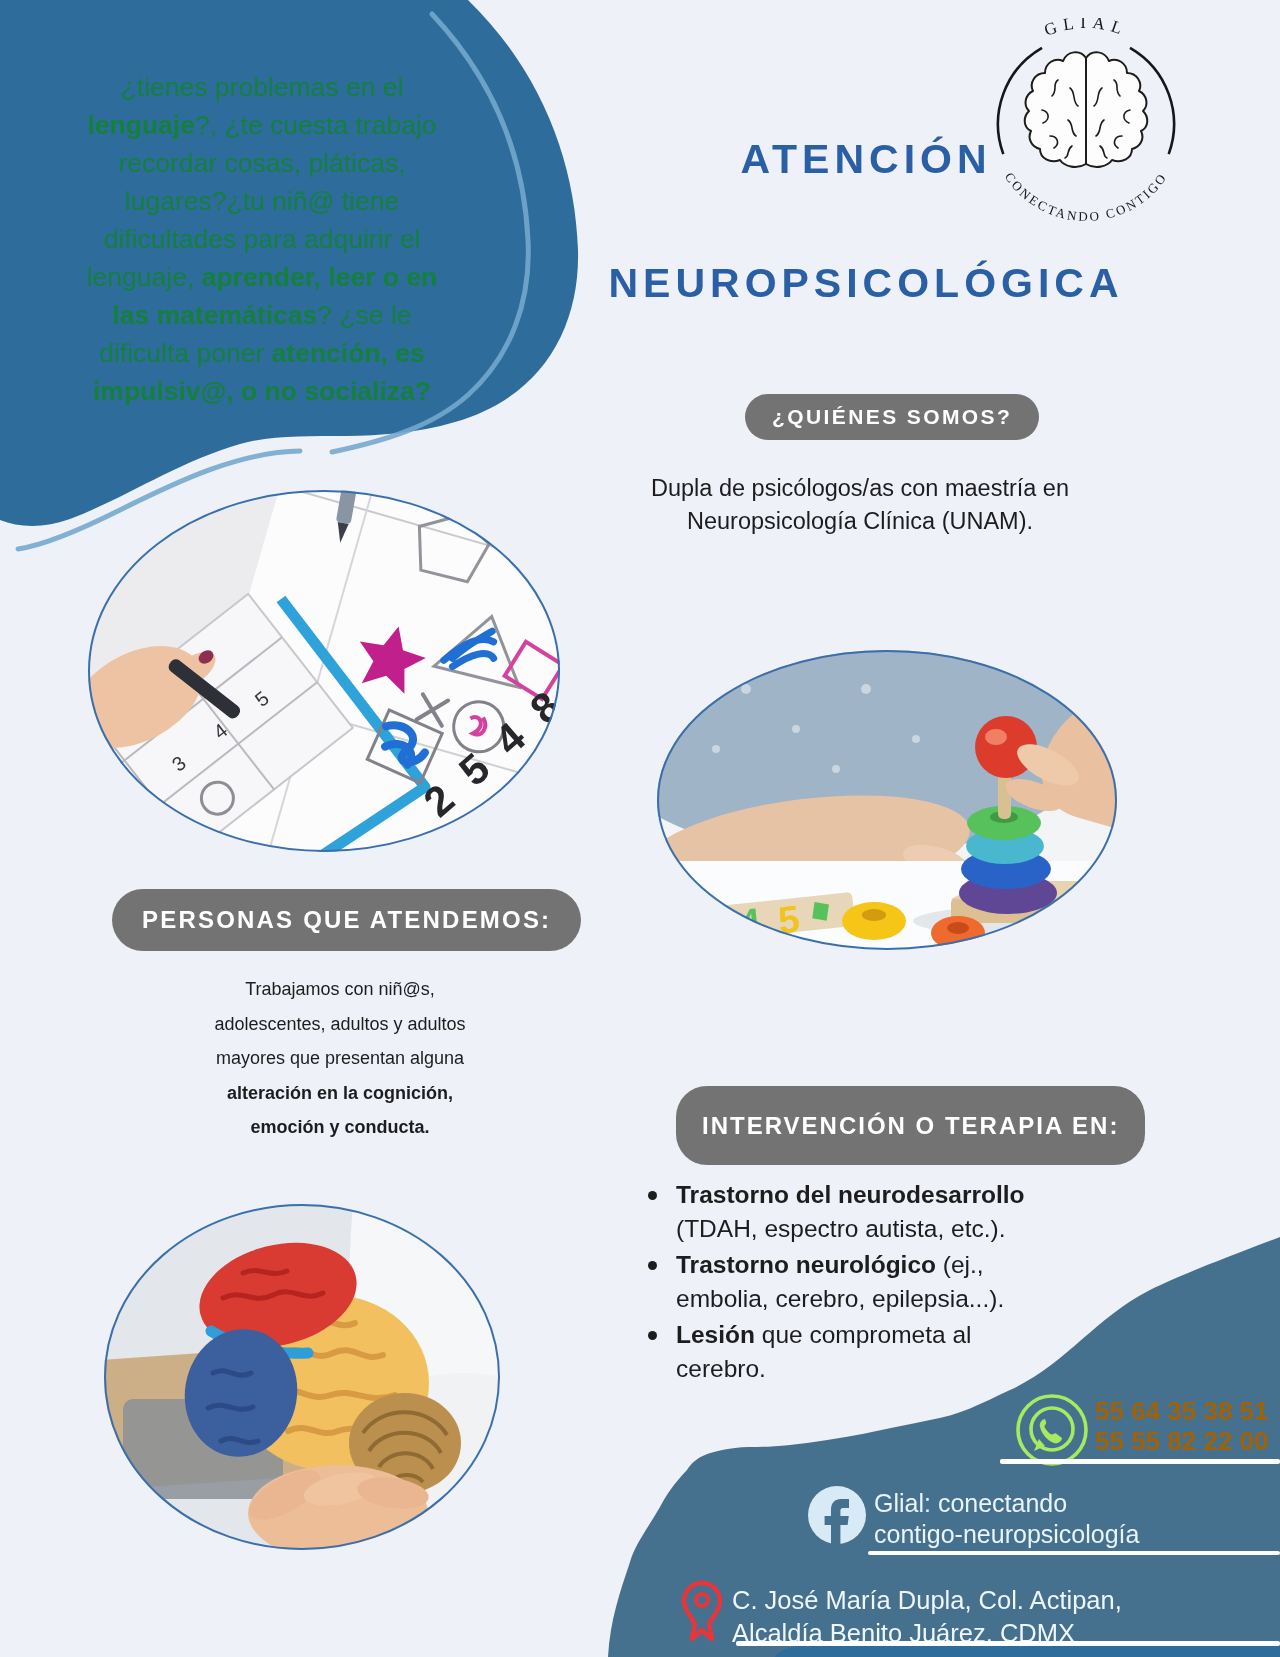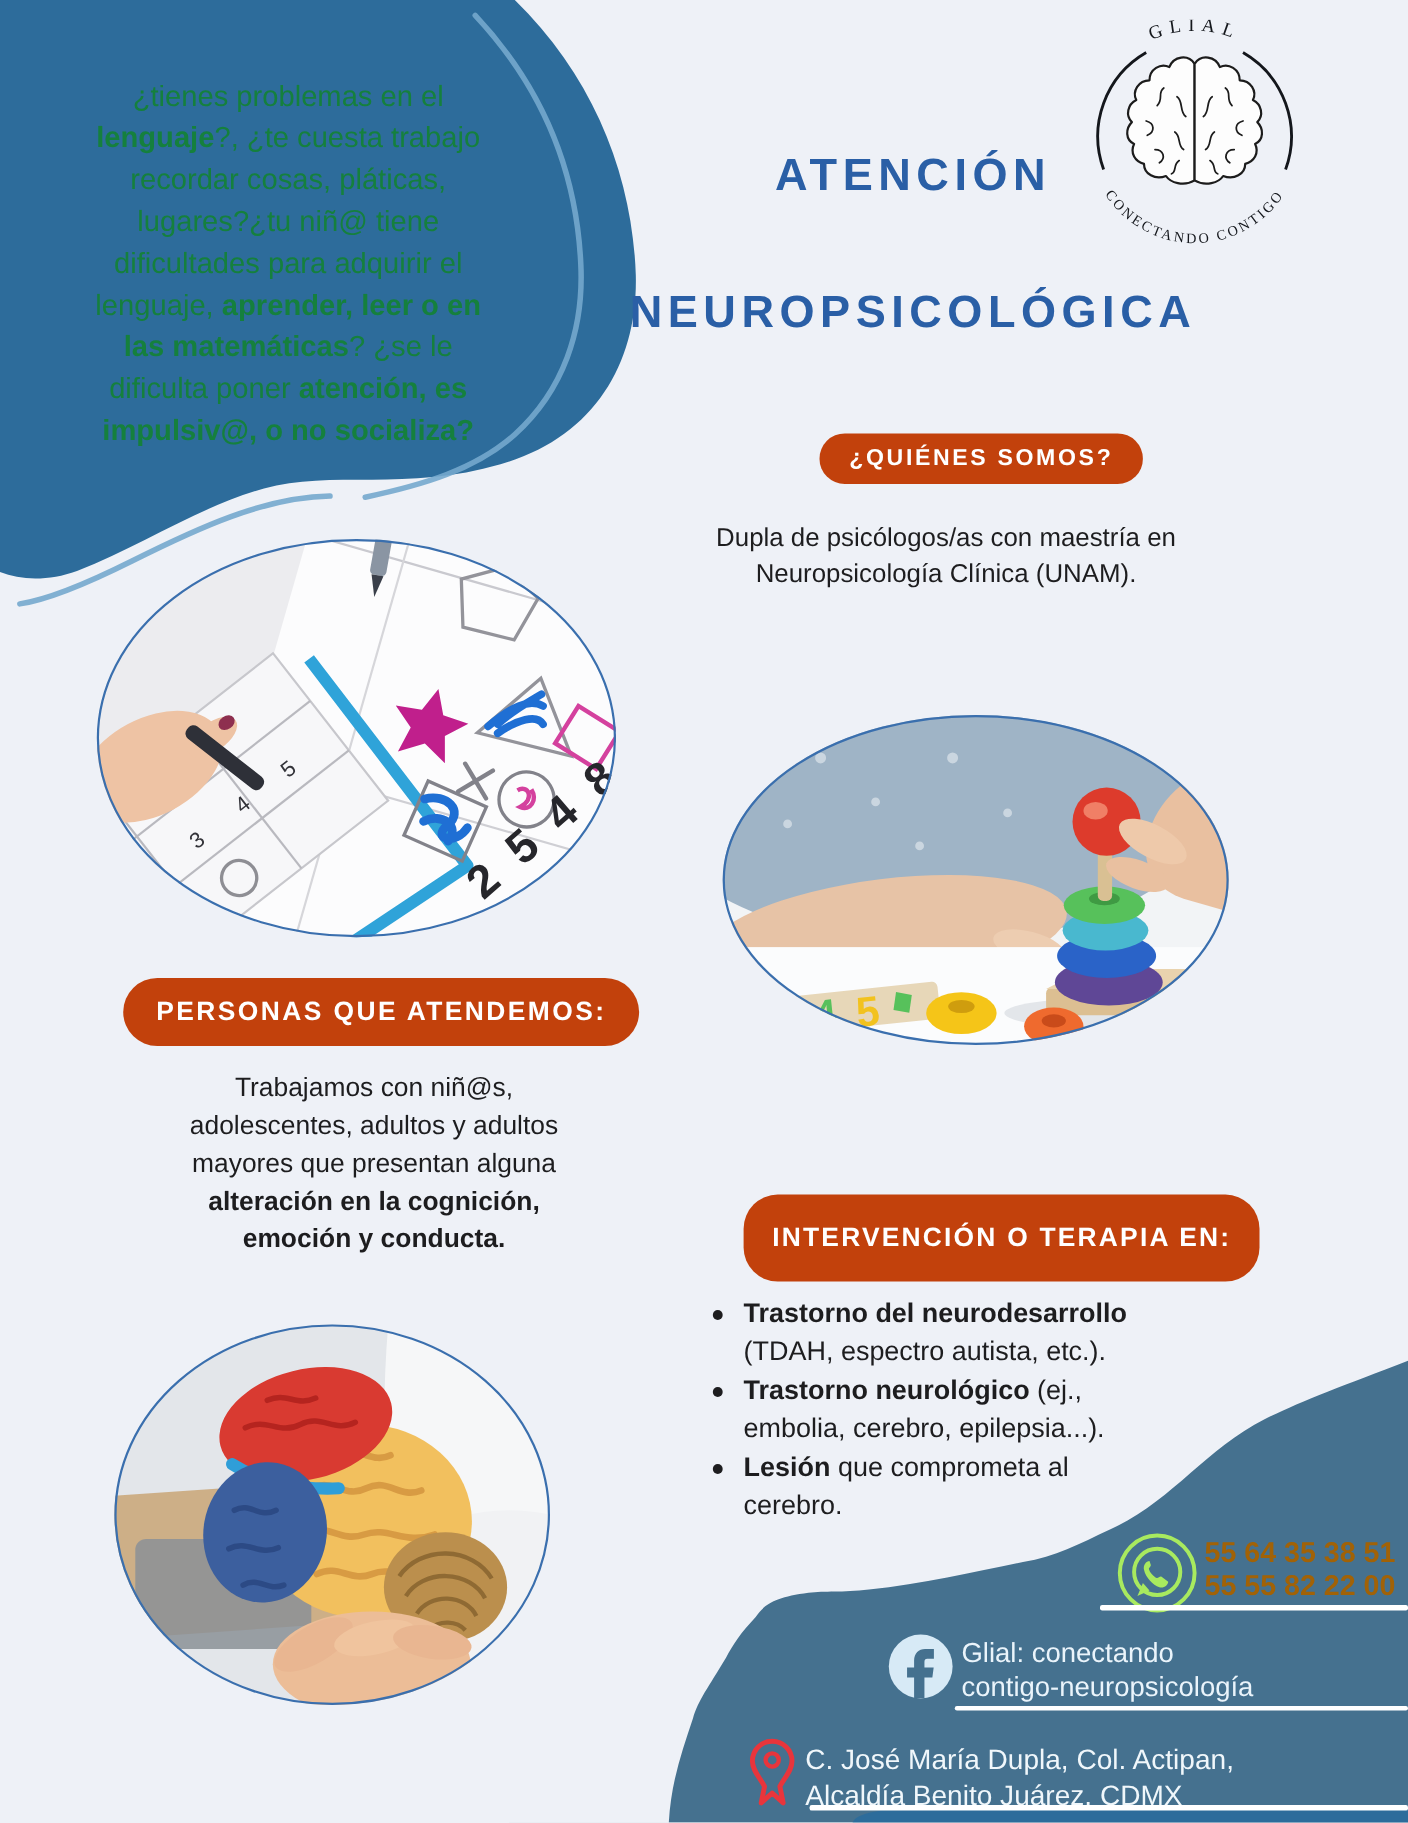--- a/index.html
+++ b/index.html
@@ -6,36 +6,36 @@
   body{background:#dfe4ec;font-family:"Liberation Sans",sans-serif;}
   #poster{position:relative;width:1280px;height:1657px;margin:0 auto;background:#eef1f7;overflow:hidden;}
   .abs{position:absolute;}
 
   
   #intro-text{left:28px;top:68px;width:468px;text-align:center;color:#15803d;
     font-size:26.5px;line-height:38px;font-weight:400;}
   #intro-text .b{font-weight:800;}
 
   
-  .title-line{left:508px;width:644px;text-align:center;color:#2a5fa6;
+  .title-line{left:544px;width:644px;text-align:center;color:#2a5fa6;
     font-weight:800;font-size:41px;letter-spacing:5px;}
   #title-1{top:136px;}
   #title-2{top:260px;}
 
   
-  .badge{background:#c2410c;color:#ffffff;font-weight:800;border-radius:34px;
+  .badge{background:#737373;color:#ffffff;font-weight:800;border-radius:34px;
     display:flex;align-items:center;justify-content:center;white-space:nowrap;}
   #badge-who{left:745px;top:394px;height:46px;padding:0 27px;font-size:21px;letter-spacing:2.4px;}
   #badge-people{left:112px;top:889px;height:62px;padding:0 30px;font-size:24px;letter-spacing:2.2px;border-radius:31px;}
   #badge-therapy{left:676px;top:1086px;height:79px;padding:0 26px;font-size:24px;letter-spacing:2px;border-radius:31px;}
 
   
   .para{color:#1d1d1f;text-align:center;}
   #who-text{left:600px;top:472px;width:520px;font-size:23.5px;line-height:33px;}
-  #people-text{left:90px;top:972px;width:500px;font-size:24px;line-height:34.5px;}
+  #people-text{left:90px;top:972px;width:500px;font-size:18px;line-height:34.5px;}
   #people-text .b{font-weight:800;}
 
   
   #bullet-list{left:640px;top:1178px;width:505px;}
   .bullet-item{position:relative;padding-left:36px;margin-bottom:2px;color:#1d1d1f;
     font-size:24.5px;line-height:34px;text-align:left;}
   .bullet-dot{position:absolute;left:8px;top:13px;width:9px;height:9px;border-radius:50%;background:#1d1d1f;}
   .bullet-item .b{font-weight:800;}
 
   

